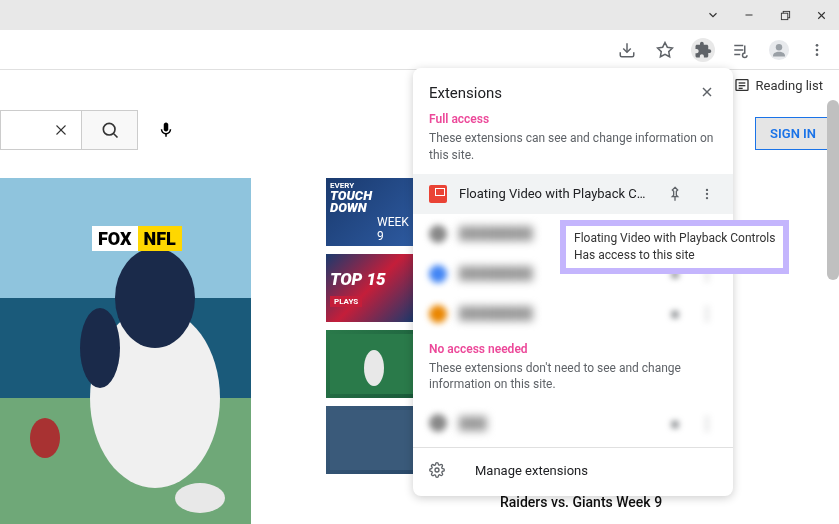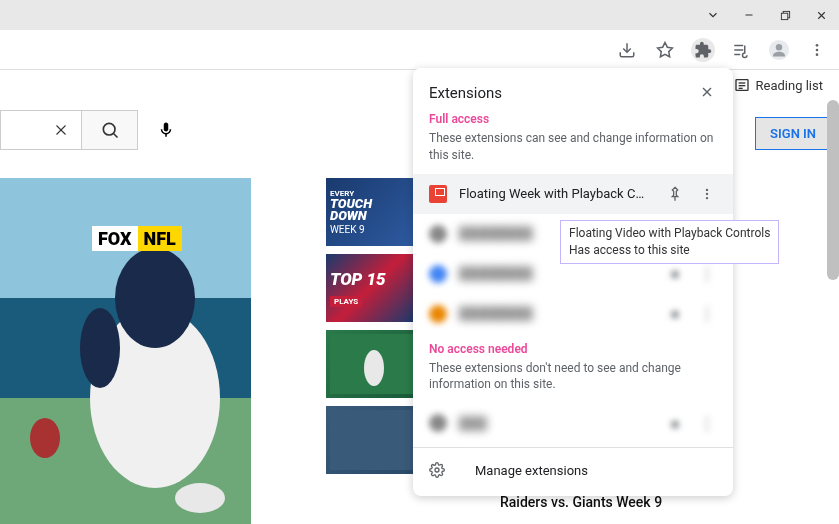--- a/index.html
+++ b/index.html
@@ -26,21 +26,21 @@
     .main-video { position: absolute; top: 178px; left: 0; width: 251px; height: 346px; background: linear-gradient(135deg, #7fb8d4 0%, #4a7a5e 50%, #a8c8b0 100%); overflow: hidden; }
     .fox-logo { position: absolute; top: 48px; left: 92px; display: flex; }
     .fox-text { background: #fff; color: #000; font-weight: 900; font-size: 18px; padding: 2px 6px; }
     .nfl-text { background: #ffd700; color: #000; font-weight: 900; font-size: 18px; padding: 2px 6px; }
     
     .thumb-list { position: absolute; top: 178px; left: 326px; width: 88px; }
     .thumb { width: 88px; height: 68px; margin-bottom: 8px; position: relative; overflow: hidden; display: flex; flex-direction: column; justify-content: center; padding: 4px; }
     .thumb1 { background: linear-gradient(135deg, #1a3a6e 0%, #2d5aa0 100%); }
     .thumb1-title { font-size: 8px; color: #fff; font-weight: 700; }
     .thumb1-touch { font-size: 13px; color: #fff; font-weight: 900; font-style: italic; line-height: 0.9; }
-    .thumb1-week { font-size: 10px; color: #fff; margin-top: 2px; }
+    .thumb1-week { font-size: 12px; color: #fff; margin-top: 2px; margin-left: 47px; }
     .thumb2 { background: linear-gradient(135deg, #1a3a6e 0%, #c41e3a 50%, #1a3a6e 100%); }
     .thumb2-top { font-size: 17px; color: #fff; font-weight: 900; font-style: italic; }
     .thumb2-plays { background: #c41e3a; color: #fff; font-size: 8px; font-weight: 700; padding: 1px 4px; display: inline-block; }
     .thumb3 { background: linear-gradient(135deg, #2a7a4a 0%, #1a5a3a 100%); }
     .thumb4 { background: linear-gradient(135deg, #3a5a7a 0%, #2a4a6a 100%); }
     
     .side-title { position: absolute; left: 500px; top: 494px; font-size: 14px; font-weight: 500; color: #0f0f0f; }
     
     .ext-popup { position: absolute; top: 68px; left: 413px; width: 320px; background: #fff; border-radius: 8px; box-shadow: 0 2px 10px rgba(0,0,0,0.2); z-index: 100; padding-bottom: 8px; }
     .ext-header { display: flex; justify-content: space-between; align-items: flex-end; padding: 14px 16px 10px; }
@@ -59,21 +59,21 @@
     .ext-icon.gray { background: #888; }
     .ext-name { flex: 1; font-size: 13px; color: #202124; white-space: nowrap; overflow: hidden; text-overflow: ellipsis; }
     .ext-name.blurred { filter: blur(4px); color: #999; }
     .ext-pin { width: 20px; height: 20px; display: flex; align-items: center; justify-content: center; color: #5f6368; }
     .ext-pin.blurred { filter: blur(3px); }
     .ext-more { width: 20px; height: 20px; display: flex; align-items: center; justify-content: center; color: #5f6368; }
     .ext-more.blurred { filter: blur(3px); }
     .ext-divider { height: 1px; background: #e0e0e0; margin: 4px 0; }
     .ext-manage { display: flex; align-items: center; gap: 30px; padding: 10px 16px; font-size: 13px; color: #202124; }
     
-    .tooltip { position: absolute; top: 220px; left: 560px; background: #fff; border: 1px solid #c4b5fd; padding: 4px 8px; font-size: 12px; color: #333; z-index: 200; white-space: nowrap; line-height: 1.4; }
+    .tooltip { position: absolute; top: 220px; left: 560px; background: #fff; border: 6px solid #c4b5fd; padding: 4px 8px; font-size: 12px; color: #333; z-index: 200; white-space: nowrap; line-height: 1.4; }
     
     .scrollbar { position: absolute; right: 0; top: 100px; width: 12px; height: 180px; background: #c0c0c0; border-radius: 6px; }
   </style>
 </head>
 <body>
 
 <div class="titlebar">
   <div class="titlebar-btn">
     <svg width="14" height="14" viewBox="0 0 24 24" fill="none" stroke="currentColor" stroke-width="2">
         <polyline points="6 9 12 15 18 9"></polyline>
@@ -227,21 +227,21 @@
           <line x1="18" y1="6" x2="6" y2="18"></line>
           <line x1="6" y1="6" x2="18" y2="18"></line>
         </svg>
     </div>
   </div>
   <div class="ext-section-title">Full access</div>
   <div class="ext-section-desc">These extensions can see and change information on this site.</div>
 
   <div class="ext-item highlighted">
     <div class="ext-icon red"></div>
-    <div class="ext-name">Floating Week with Playback C…</div>
+    <div class="ext-name">Floating Video with Playback C…</div>
     <div class="ext-pin">
       <svg width="16" height="16" viewBox="0 0 24 24" fill="none" stroke="currentColor" stroke-width="2">
           <path d="M12 2l4 4-2 2v6l2 2-4 0-4 0 2-2V8l-2-2 4-4z"></path>
           <line x1="12" y1="16" x2="12" y2="22"></line>
         </svg>
     </div>
     <div class="ext-more">
       <svg width="14" height="14" viewBox="0 0 24 24" fill="currentColor">
           <circle cx="12" cy="5" r="2"></circle>
           <circle cx="12" cy="12" r="2"></circle>

